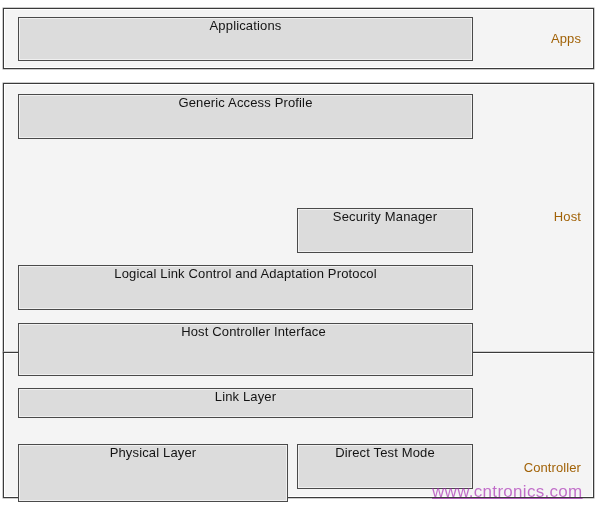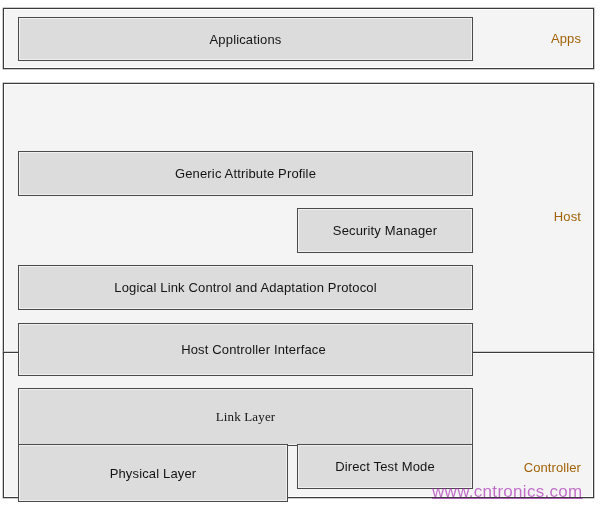--- a/index.html
+++ b/index.html
@@ -36,21 +36,20 @@
   }
 
   
   .block {
     position: absolute;
     background: #dcdcdc;
     border: 1px solid #4a4a4a;
     box-shadow: inset 0 0 0 1px #f0f0f0;
     box-sizing: border-box;
     display: flex;
-    align-items: center;
     justify-content: center;
   }
   .block span {
     font-size: 13px;
     color: #141414;
     letter-spacing: 0.15px;
     white-space: nowrap;
   }
 
   
@@ -81,43 +80,43 @@
     <div class="group-label" style="top:22px;">Apps</div>
   </div>
   <div class="block" style="left:18px; top:17px; width:455px; height:44px;">
     <span>Applications</span>
   </div>
 
   <div class="group" style="left:3px; top:83px; width:591px; height:270px;">
     <div class="group-label" style="top:125px;">Host</div>
   </div>
 
+  <div class="block" style="left:18px; top:94px; width:455px; height:45px;">
+    <span>Generic Access Profile</span>
+  </div>
 
-  <div class="block" style="left:18px; top:151px; width:455px; height:45px;">
-    <span>Generic Attribute Profile</span>
-  </div>
 
 
   <div class="block" style="left:297px; top:208px; width:176px; height:45px;">
     <span>Security Manager</span>
   </div>
 
   <div class="block" style="left:18px; top:265px; width:455px; height:45px;">
     <span>Logical Link Control and Adaptation Protocol</span>
   </div>
 
   <div class="group" style="left:3px; top:352px; width:591px; height:146px;">
     <div class="group-label" style="top:73px;margin-top:34px;">Controller</div>
   </div>
 
   <div class="block straddle" style="left:18px; top:323px; width:455px; height:53px;">
     <span>Host Controller Interface</span>
   </div>
 
-  <div class="block" style="left:18px; top:388px; width:455px; height:58px;font-family:Liberation Serif, serif;">
+  <div class="block" style="left:18px; top:388px; width:455px; height:30px;">
     <span>Link Layer</span>
   </div>
 
   <div class="block" style="left:18px; top:444px; width:270px; height:58px;">
     <span>Physical Layer</span>
   </div>
 
   <div class="block" style="left:297px; top:444px; width:176px; height:45px;">
     <span>Direct Test Mode</span>
   </div>

